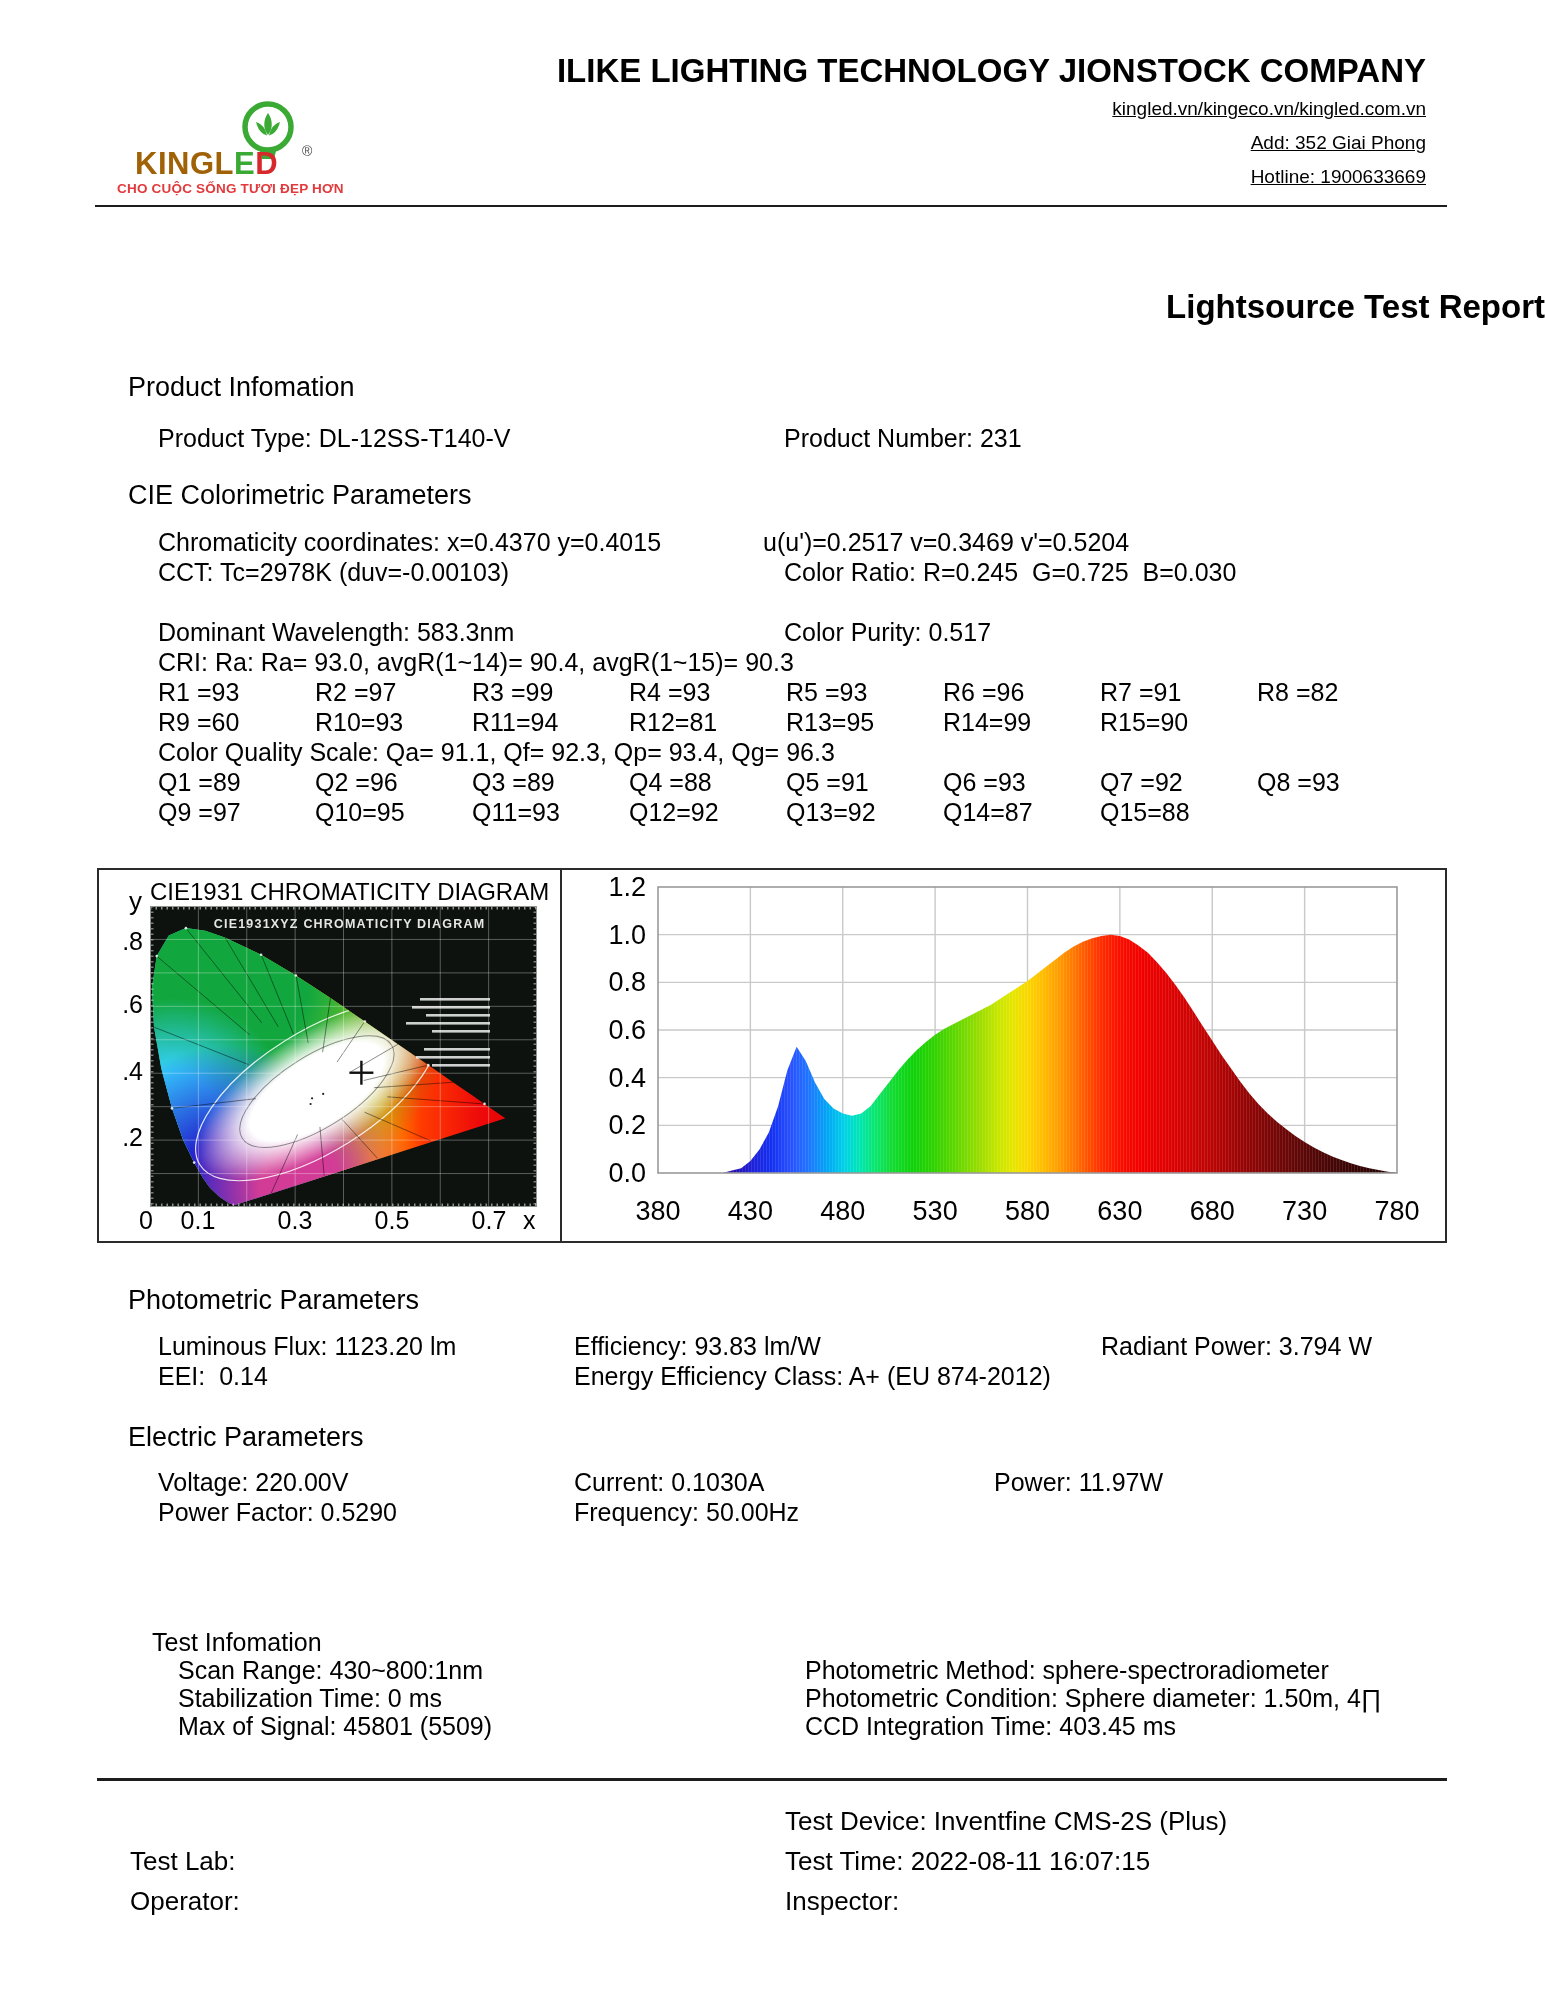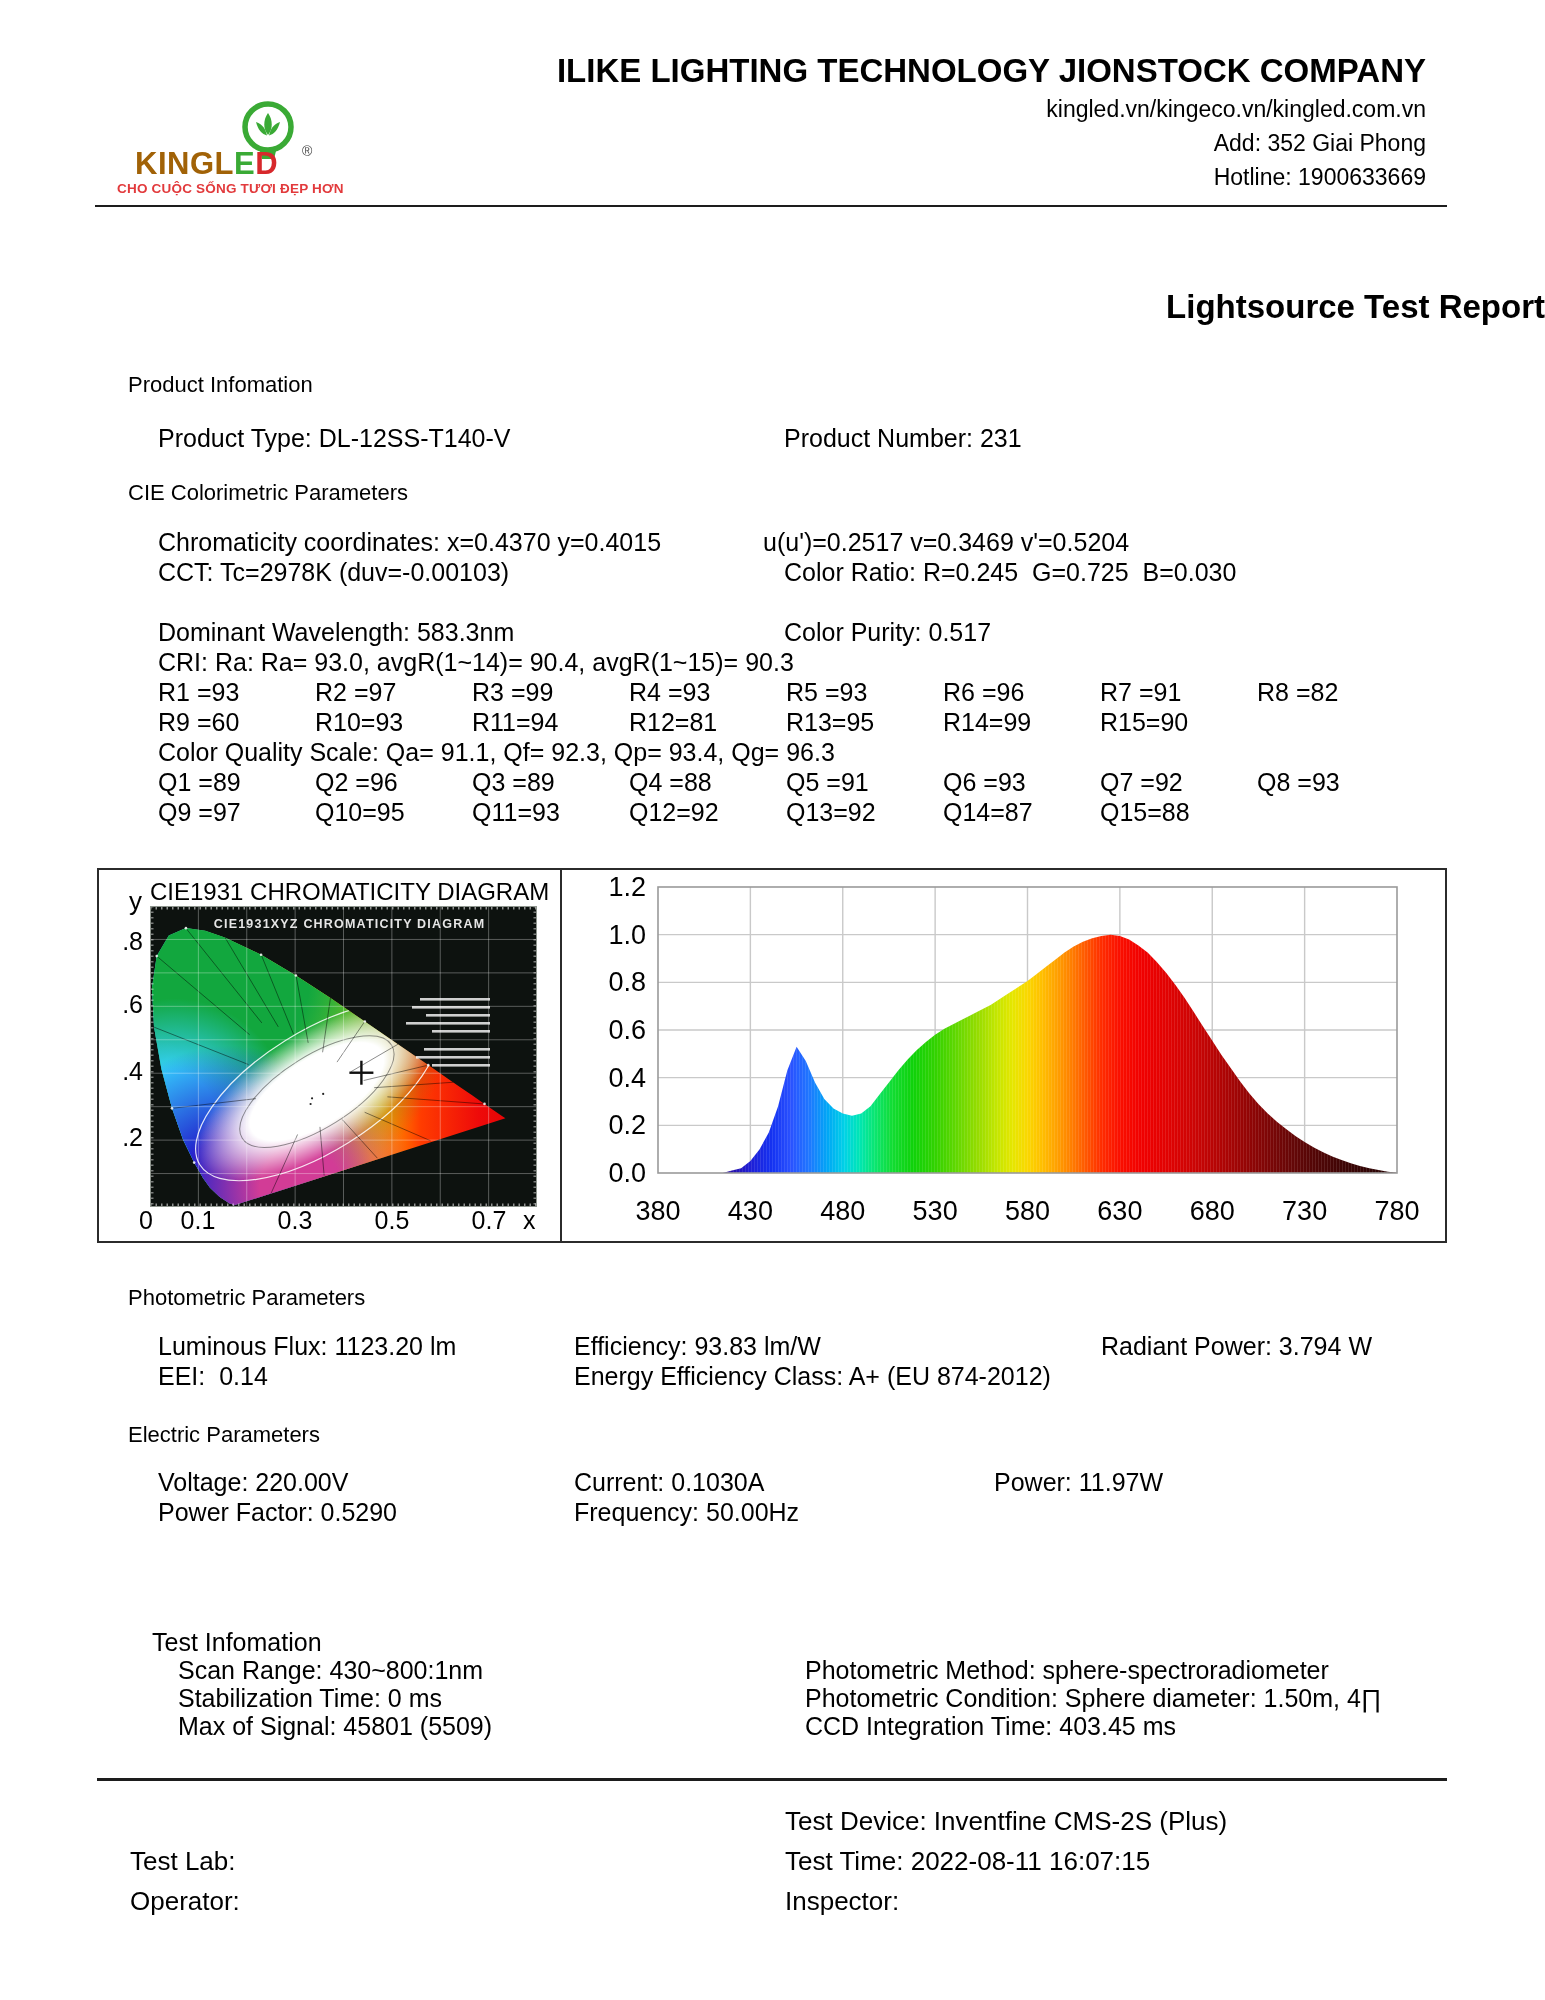--- a/index.html
+++ b/index.html
@@ -1,26 +1,26 @@
 <!DOCTYPE html>
 <html><head>
 <meta charset="utf-8">
 <style>
   html,body{margin:0;padding:0;background:#888;}
   .page{position:relative;width:1545px;height:2000px;background:#ffffff;margin:0 auto;
         font-family:"Liberation Sans",sans-serif;color:#000;overflow:hidden;}
   .abs{position:absolute;}
   .row{position:absolute;left:0;width:100%;height:30px;font-size:25px;}
   .row>span{position:absolute;white-space:pre;}
-  .h{position:absolute;font-size:22px;}
+  .h{position:absolute;font-size:27px;}
   .hr{position:absolute;background:#1d1d1d;}
   
   .header-text{position:absolute;top:50px;right:119px;text-align:right;}
   .company{font-size:33px;font-weight:bold;line-height:42px;}
-  .hline{font-size:23px;line-height:34px;}
+  .hline{font-size:19px;line-height:34px;text-decoration:underline;}
   
   .logo{position:absolute;left:95px;top:95px;width:240px;height:110px;}
   .wordmark{position:absolute;left:40px;top:53px;font-size:31px;font-weight:bold;letter-spacing:.5px;line-height:31px;white-space:nowrap;}
   .reg{position:absolute;left:207px;top:48px;font-size:14px;color:#4a4a4a;}
   .tagline{position:absolute;left:22px;top:86px;font-size:13.5px;font-weight:bold;letter-spacing:.2px;white-space:nowrap;}
   
   .title{position:absolute;top:288px;left:0;width:100%;text-align:right;font-size:33px;font-weight:bold;}
   
   .chartbox{position:absolute;left:97px;top:868px;width:1350px;height:375px;border:2px solid #2b2b2b;box-sizing:border-box;}
   .cie-panel{position:absolute;left:0;top:0;width:461px;height:100%;}

